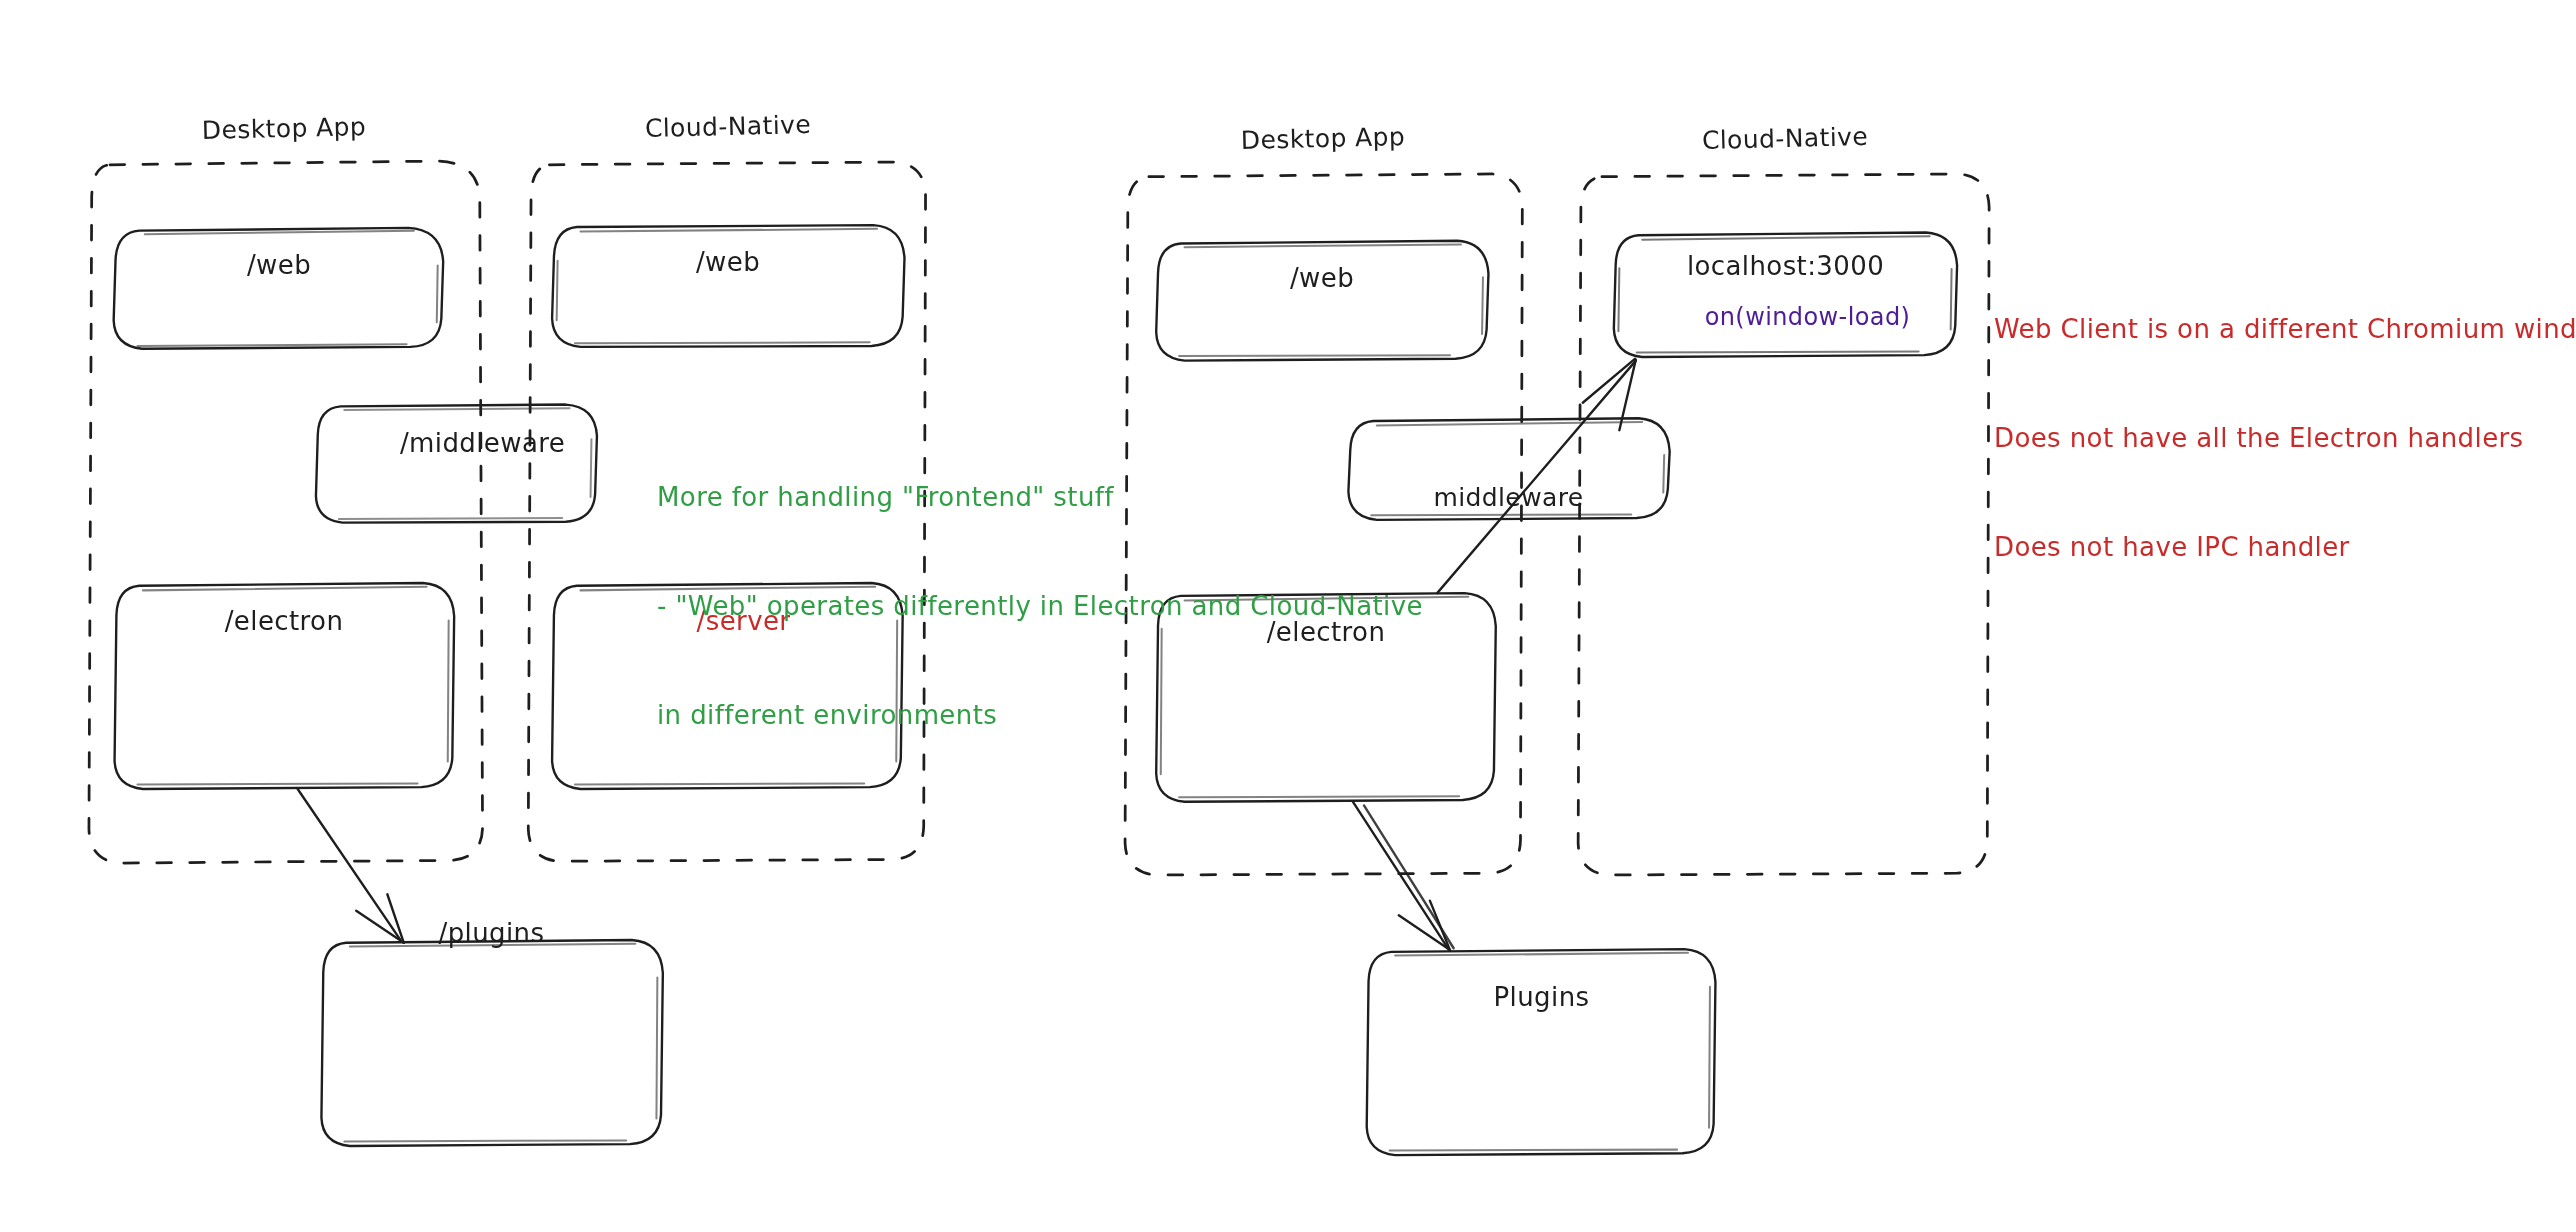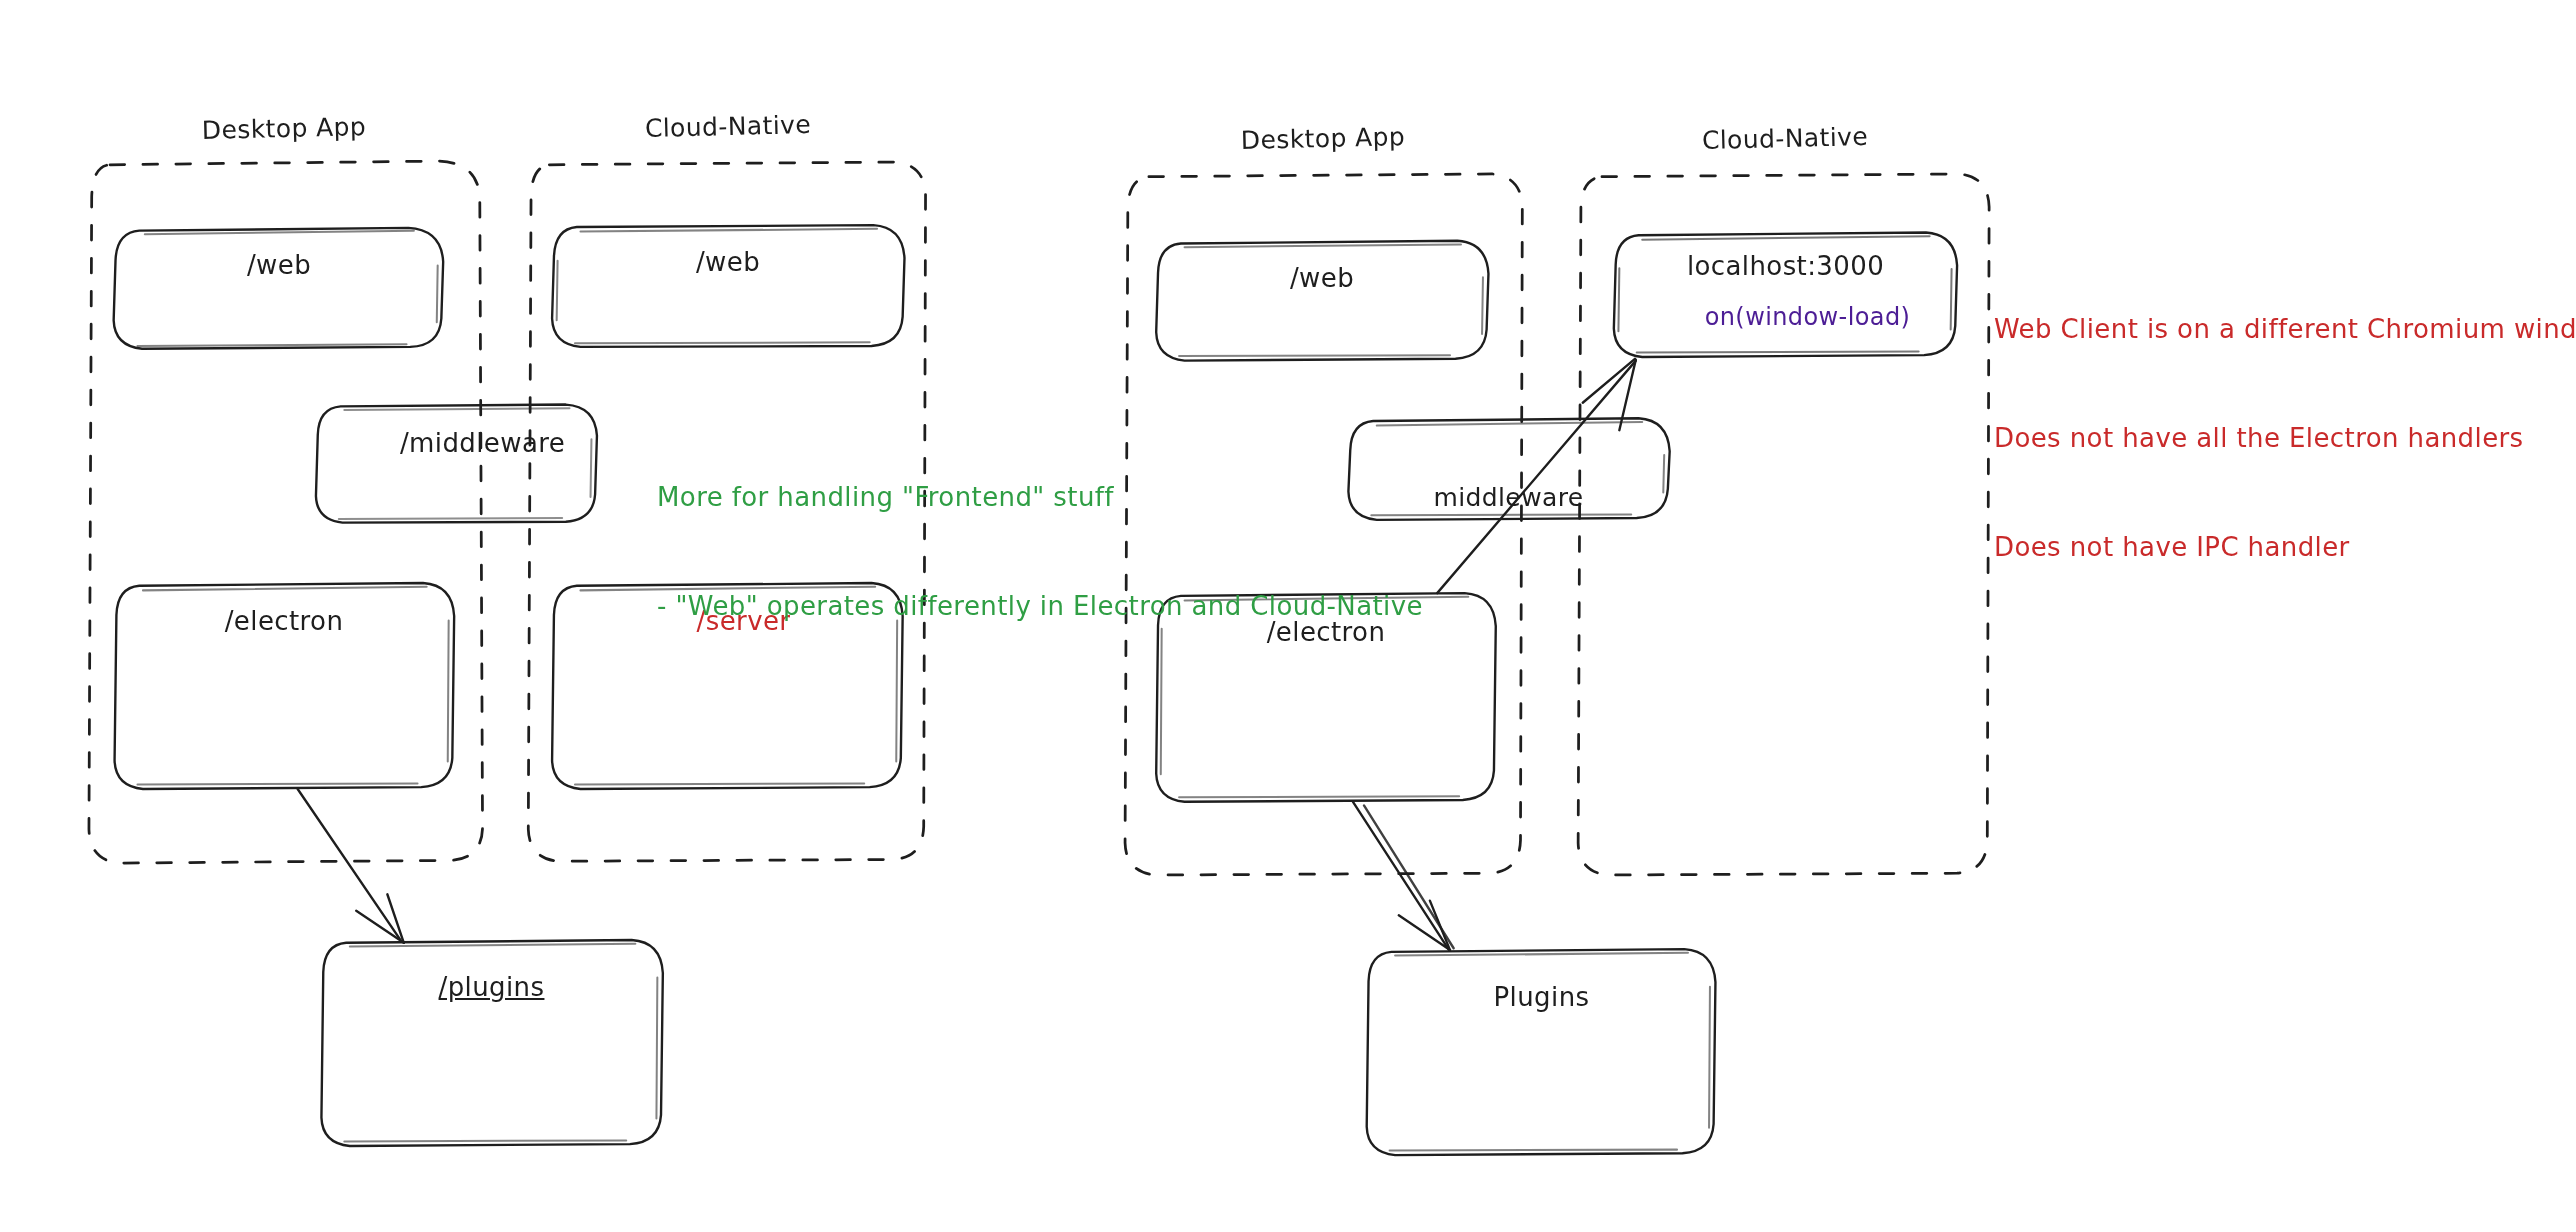--- a/index.html
+++ b/index.html
@@ -185,37 +185,38 @@
   </svg>
 
   <div class="lbl group-title" style="left:165px; top:112px; width:238px;">Desktop App</div>
   <div class="lbl group-title" style="left:609px; top:110px; width:238px;">Cloud-Native</div>
 
   <div class="lbl node-label" style="left:114px; top:248px; width:330px;">/web</div>
   <div class="lbl node-label" style="left:552px; top:245px; width:352px;">/web</div>
   <div class="lbl node-label" style="left:316px; top:426px; width:333px;">/middleware</div>
   <div class="lbl node-label" style="left:114px; top:604px; width:340px;">/electron</div>
   <div class="lbl node-label" style="left:568px; top:604px; width:351px; color:#c92a2a;">/server</div>
-  <div class="lbl node-label" style="left:321px; top:970px; width:341px;text-decoration:underline;">/plugins</div>
+  <div class="lbl node-label" style="left:321px; top:916px; width:341px;">/plugins</div>
 
   <div class="lbl group-title" style="left:1204px; top:122px; width:238px;">Desktop App</div>
   <div class="lbl group-title" style="left:1666px; top:122px; width:238px;">Cloud-Native</div>
 
   <div class="lbl node-label" style="left:1156px; top:261px; width:332px;">/web</div>
 
   <div class="lbl node-label" style="left:1614px; top:249px; width:343px;">localhost:3000</div>
   <div class="lbl inline-red" style="left:1675px; top:302px; width:265px; text-align:center;">on(window-load)</div>
 
   <div class="lbl node-label small" style="left:1348px; top:437px; width:321px;">middleware</div>
   <div class="lbl node-label" style="left:1156px; top:615px; width:340px;">/electron</div>
   <div class="lbl node-label" style="left:1367px; top:980px; width:349px;">Plugins</div>
 
   <div class="lbl note green" style="left:657px; top:406px; width:732px;">
     <div>More for handling "Frontend" stuff</div>
     <div>- "Web" operates differently in Electron and Cloud-Native</div>
+    <div>in different environments</div>
   </div>
 
   <div class="lbl note red" style="left:1994px; top:238px; width:586px;">
     <div>Web Client is on a different Chromium window</div>
     <div>Does not have all the Electron handlers</div>
     <div>Does not have IPC handler</div>
   </div>
 
 </div>
 

